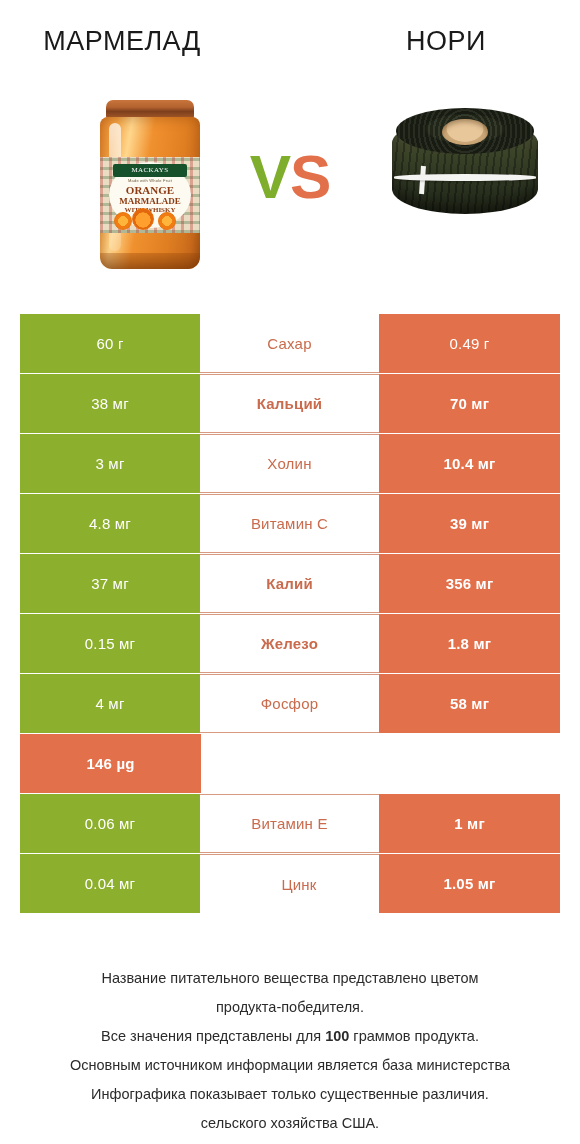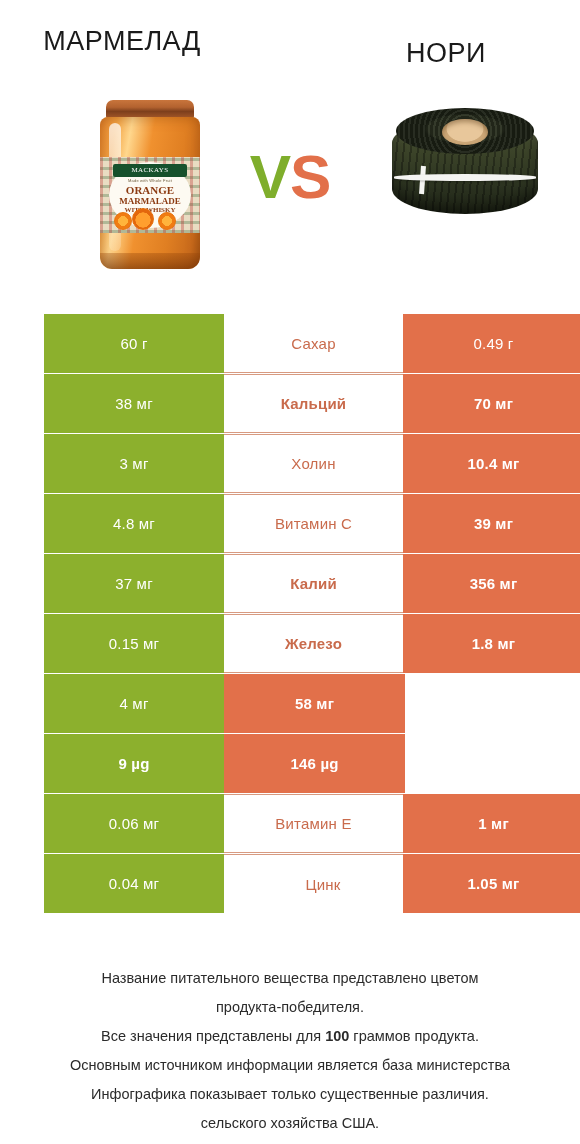--- a/index.html
+++ b/index.html
@@ -32,21 +32,21 @@
     flex: 0 0 50%;
     text-align: center;
     font-size: 27px;
     line-height: 38px;
     letter-spacing: 0.5px;
     font-weight: 400;
     color: #1a1a1a;
     text-transform: uppercase;
   }
   .title.left  { padding-right: 46px; }
-  .title.right { padding-left: 22px; margin-top: 12px; }
+  .title.right { padding-left: 22px; }
 
   
   .hero {
     position: absolute;
     top: 86px;
     left: 0;
     width: 580px;
     height: 200px;
   }
 
@@ -245,21 +245,20 @@
     align-items: center;
     justify-content: center;
     font-size: 15px;
     height: 59px;
   }
   .cell-left {
     flex: 0 0 180px;
     background: #8CB02D;
     color: #ffffff;
     letter-spacing: .2px;
-    margin-left: 24px;
   }
   .cell-mid {
     flex: 0 0 179px;
     background: #ffffff;
     color: #C96B4C;
     font-size: 15px;
     border-top: 1px solid #D79A80;
     border-bottom: 1px solid #D79A80;
     height: 59px;
     letter-spacing: .2px;
@@ -376,25 +375,25 @@
     </div>
 
     <div class="row">
       <div class="cell cell-left">0.15 мг</div>
       <div class="cell cell-mid win-right">Железо</div>
       <div class="cell cell-right bold">1.8 мг</div>
     </div>
 
     <div class="row">
       <div class="cell cell-left">4 мг</div>
+      <div class="cell cell-mid">Фосфор</div>
       <div class="cell cell-right bold">58 мг</div>
     </div>
 
     <div class="row">
-      <div class="cell cell-left bold">9 µg</div>
       <div class="cell cell-right bold">146 µg</div>
     </div>
 
     <div class="row">
       <div class="cell cell-left">0.06 мг</div>
       <div class="cell cell-mid">Витамин E</div>
       <div class="cell cell-right bold">1 мг</div>
     </div>
 
     <div class="row">

